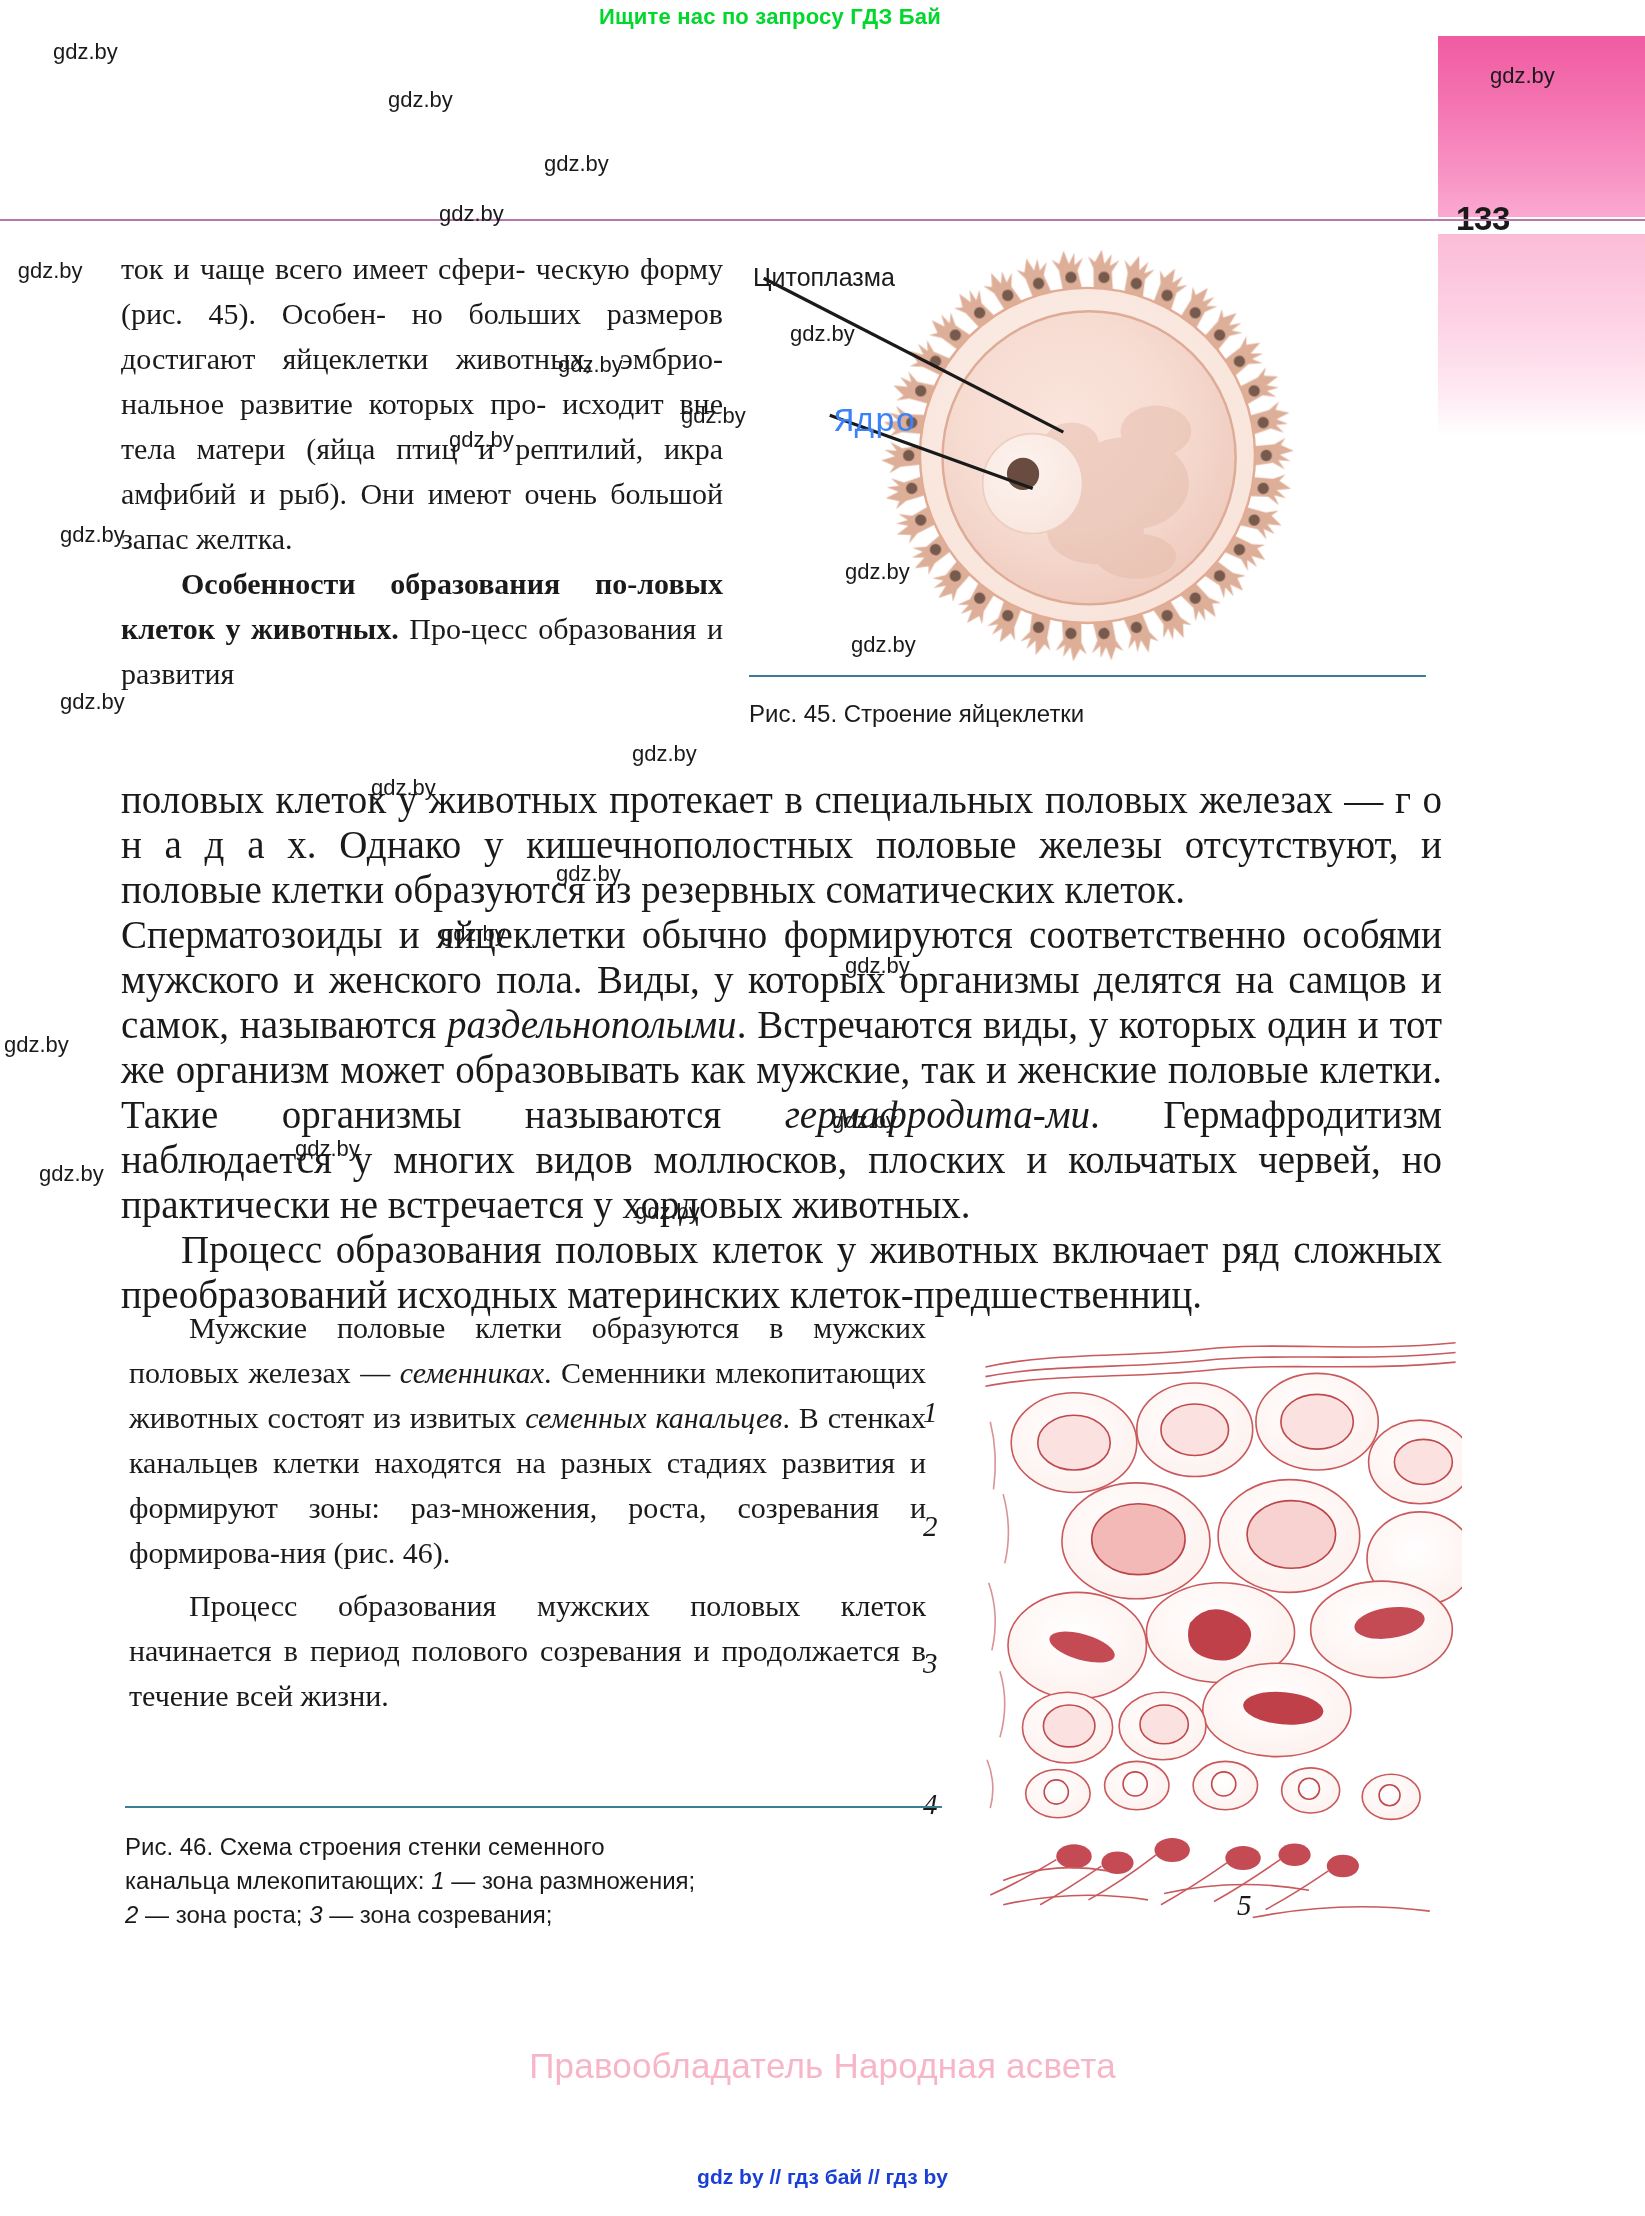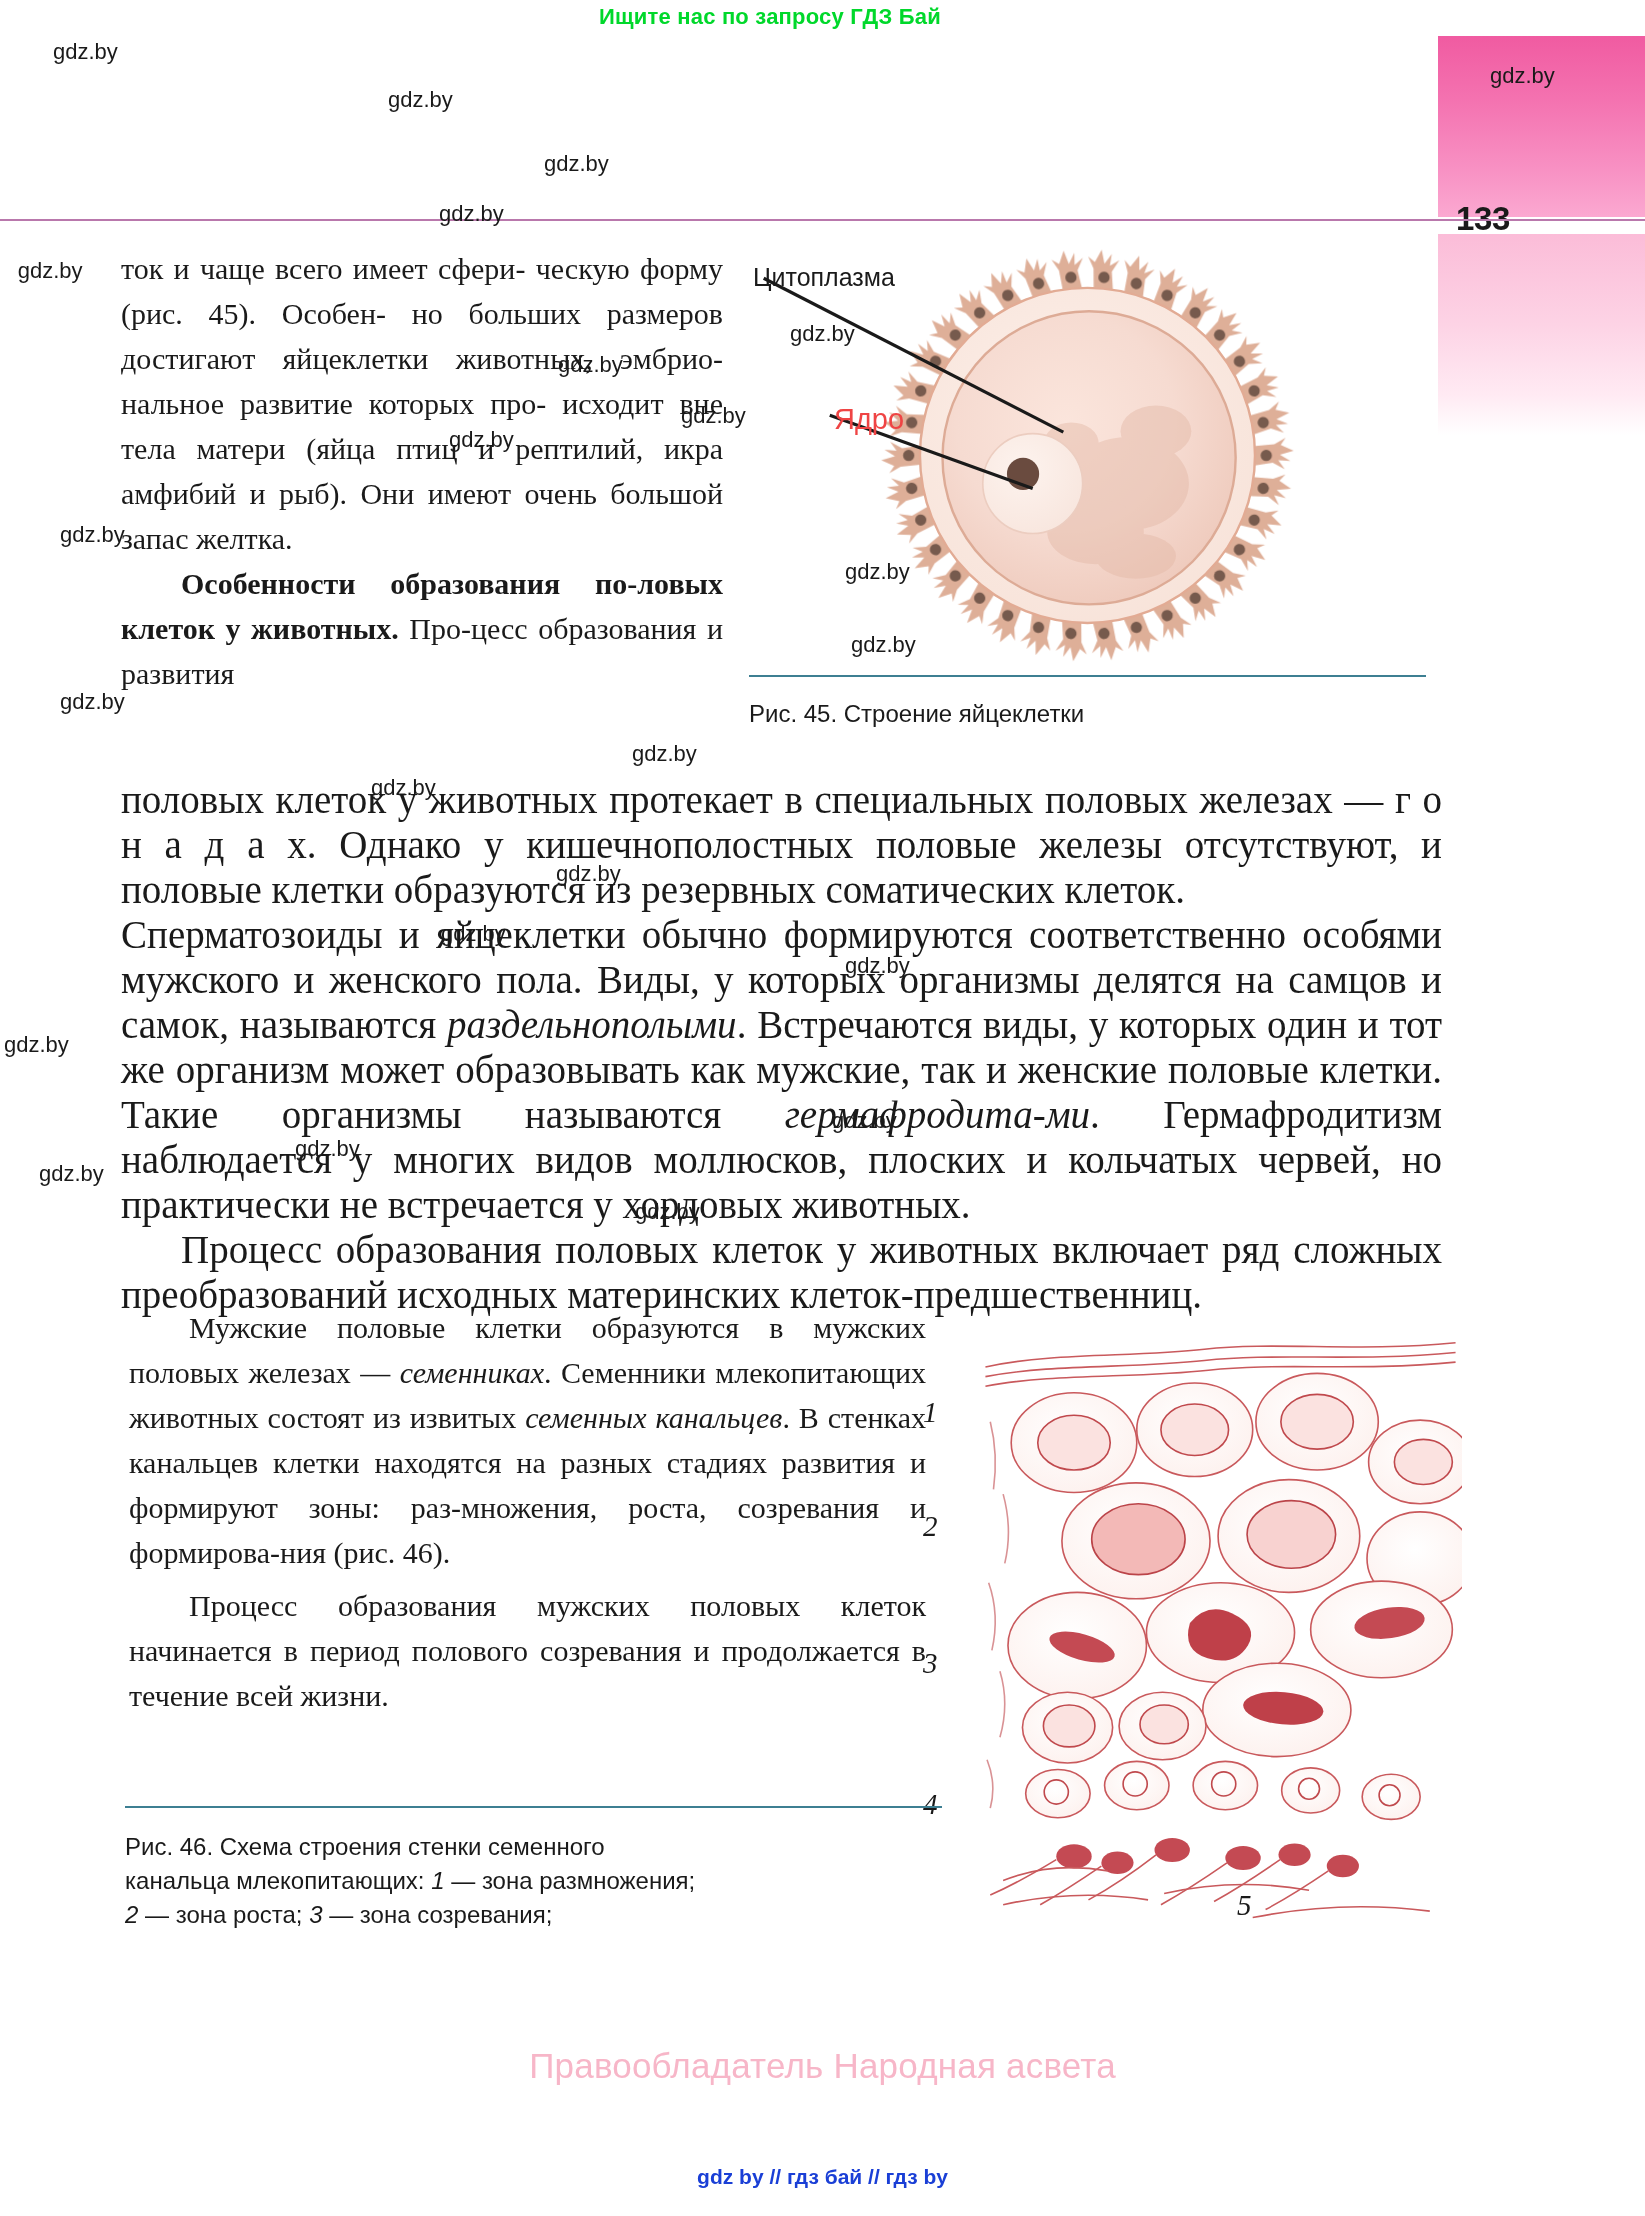--- a/index.html
+++ b/index.html
@@ -79,22 +79,22 @@
   .fig45{
     position:absolute;left:749px;top:242px;width:685px;height:451px;
   }
   .lbl-cyto{
     position:absolute;left:4px;top:21px;
     font-family:"Liberation Sans", sans-serif;
     font-size:25px;color:#1a1a1a;white-space:nowrap;
   }
   .lbl-nucl{
     position:absolute;left:85px;top:161px;
-    font-family:Liberation Sans, sans-serif;
-    font-size:29px;color:#ef4444;white-space:nowrap;
+    font-family:Liberation Mono, monospace;
+    font-size:34px;color:#3b82f6;white-space:nowrap;
   }
   .rule45{
     position:absolute;left:749px;top:675px;width:677px;height:2.4px;
     background:#3d7f92;
   }
   .cap45{
     position:absolute;left:749px;top:697px;width:693px;
     font-family:"Liberation Sans", sans-serif;
     font-size:24px;line-height:34px;color:#1a1a1a;
   }

